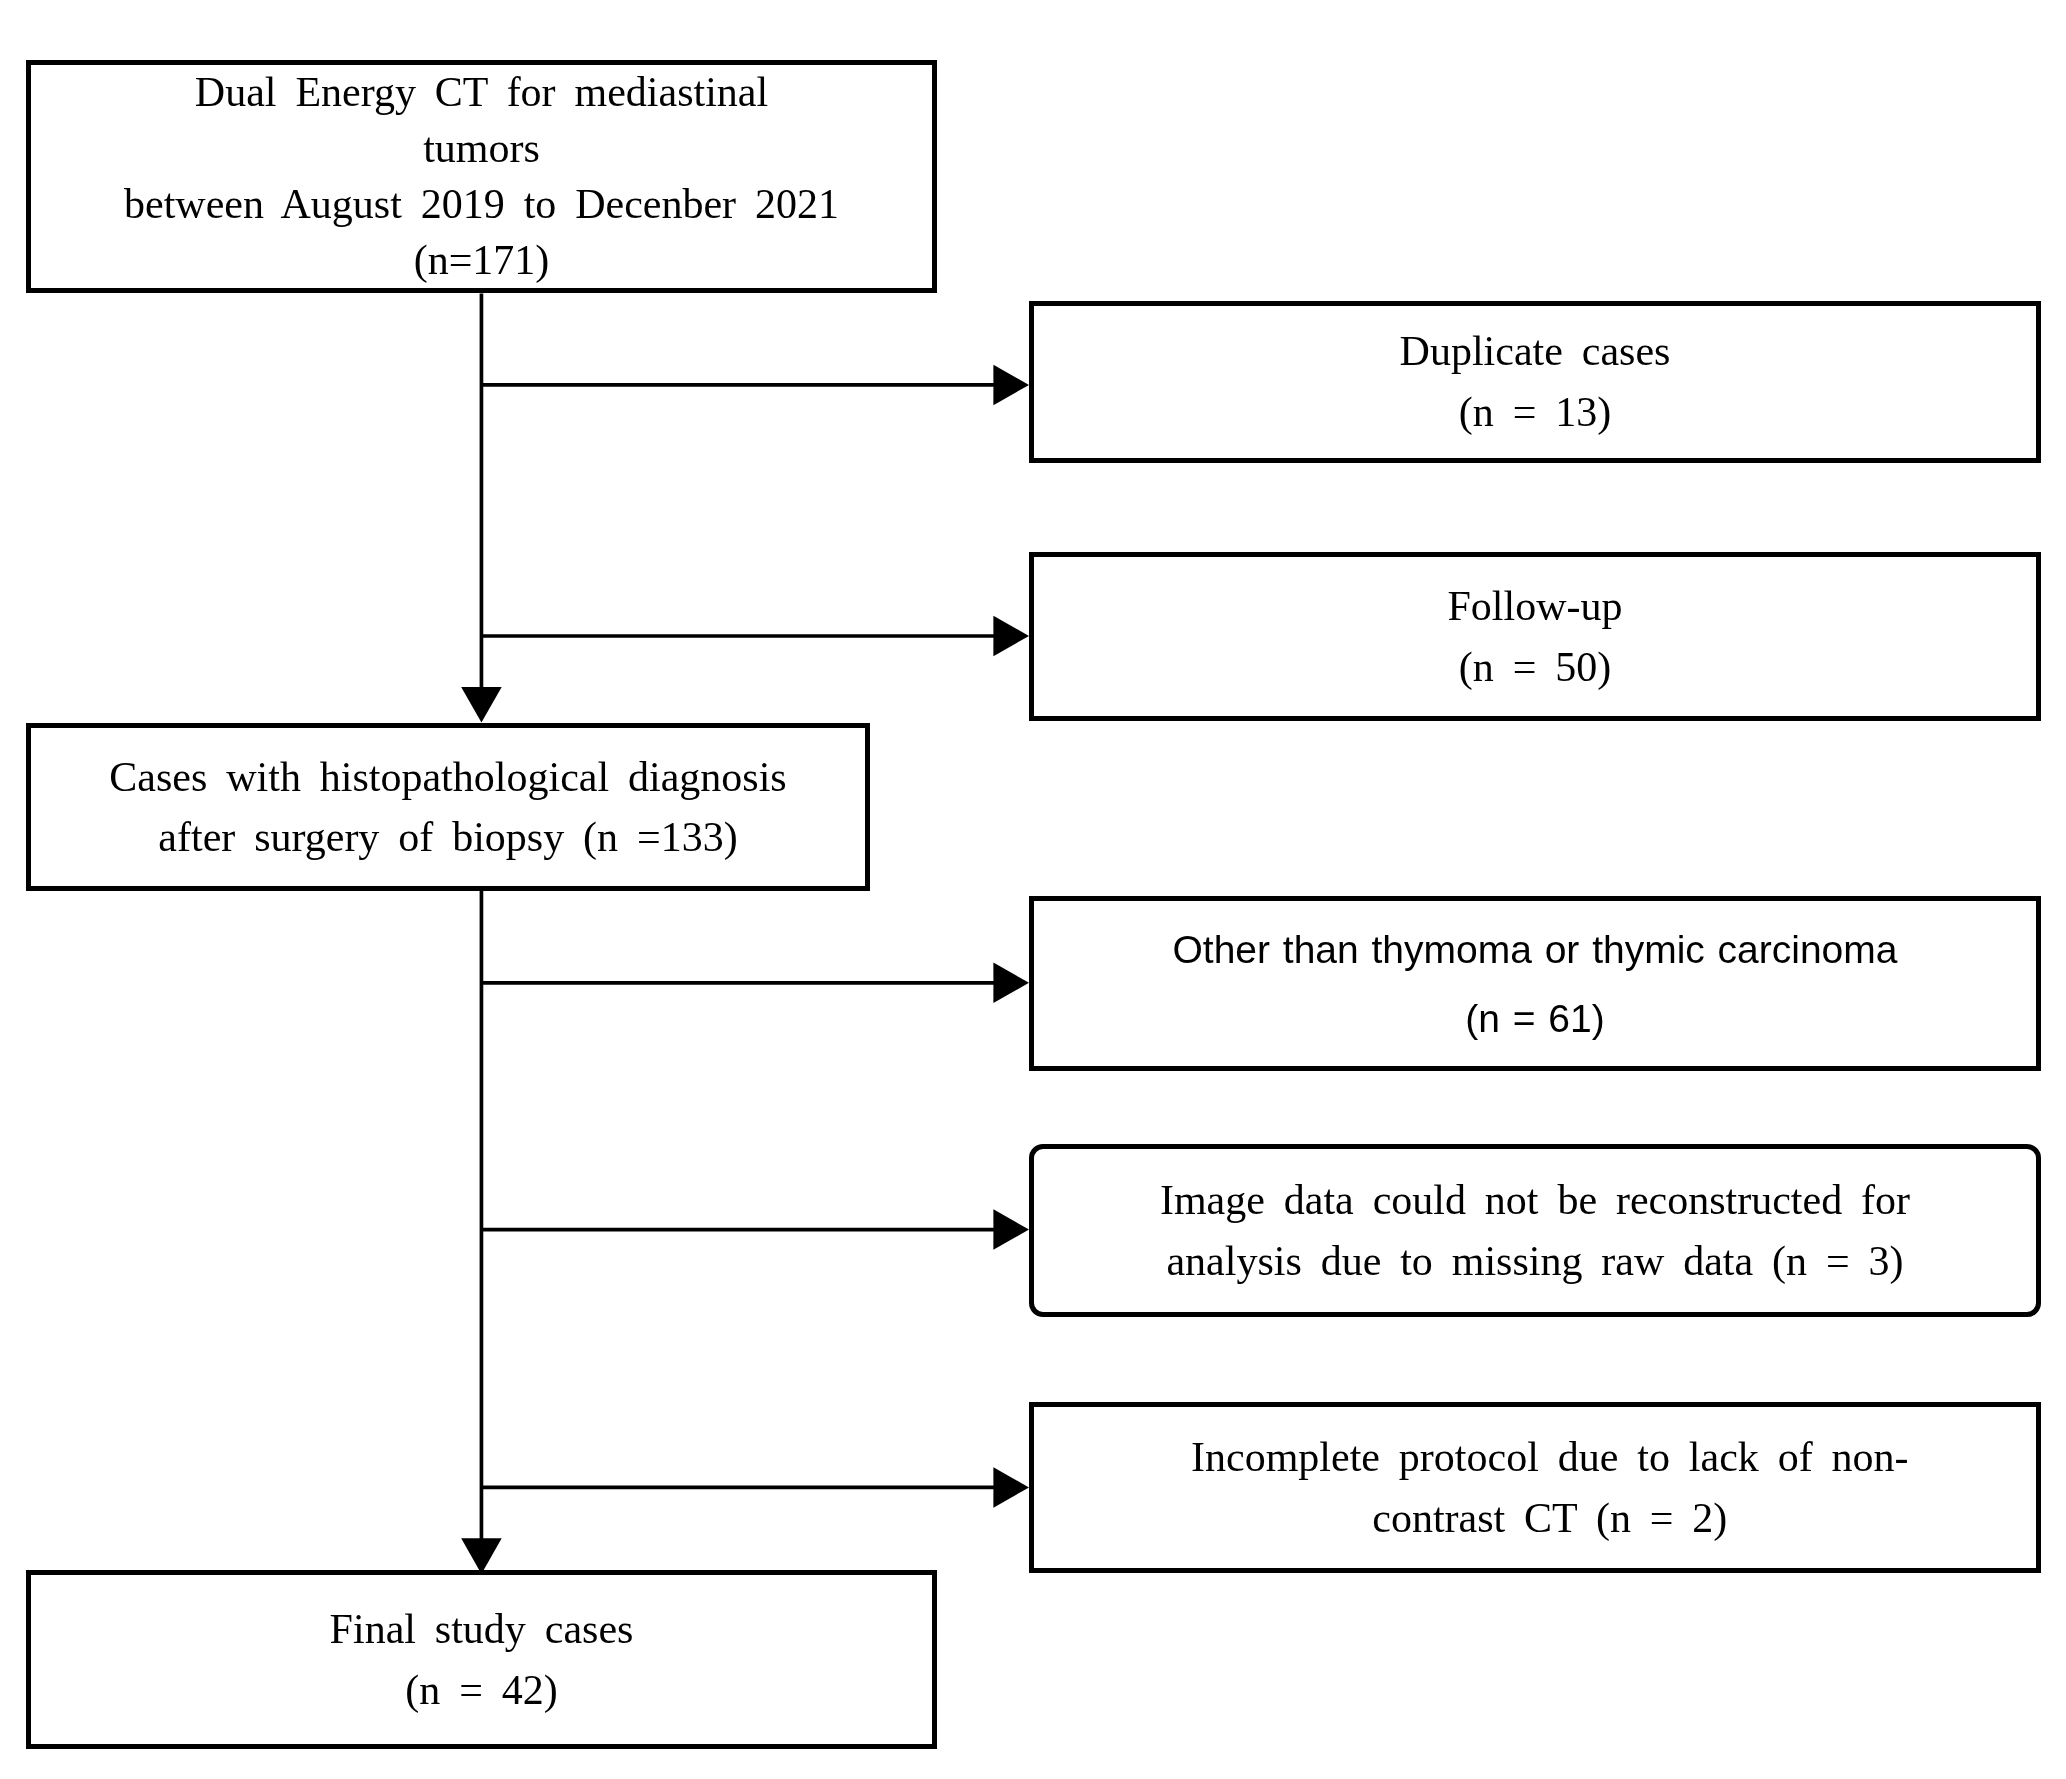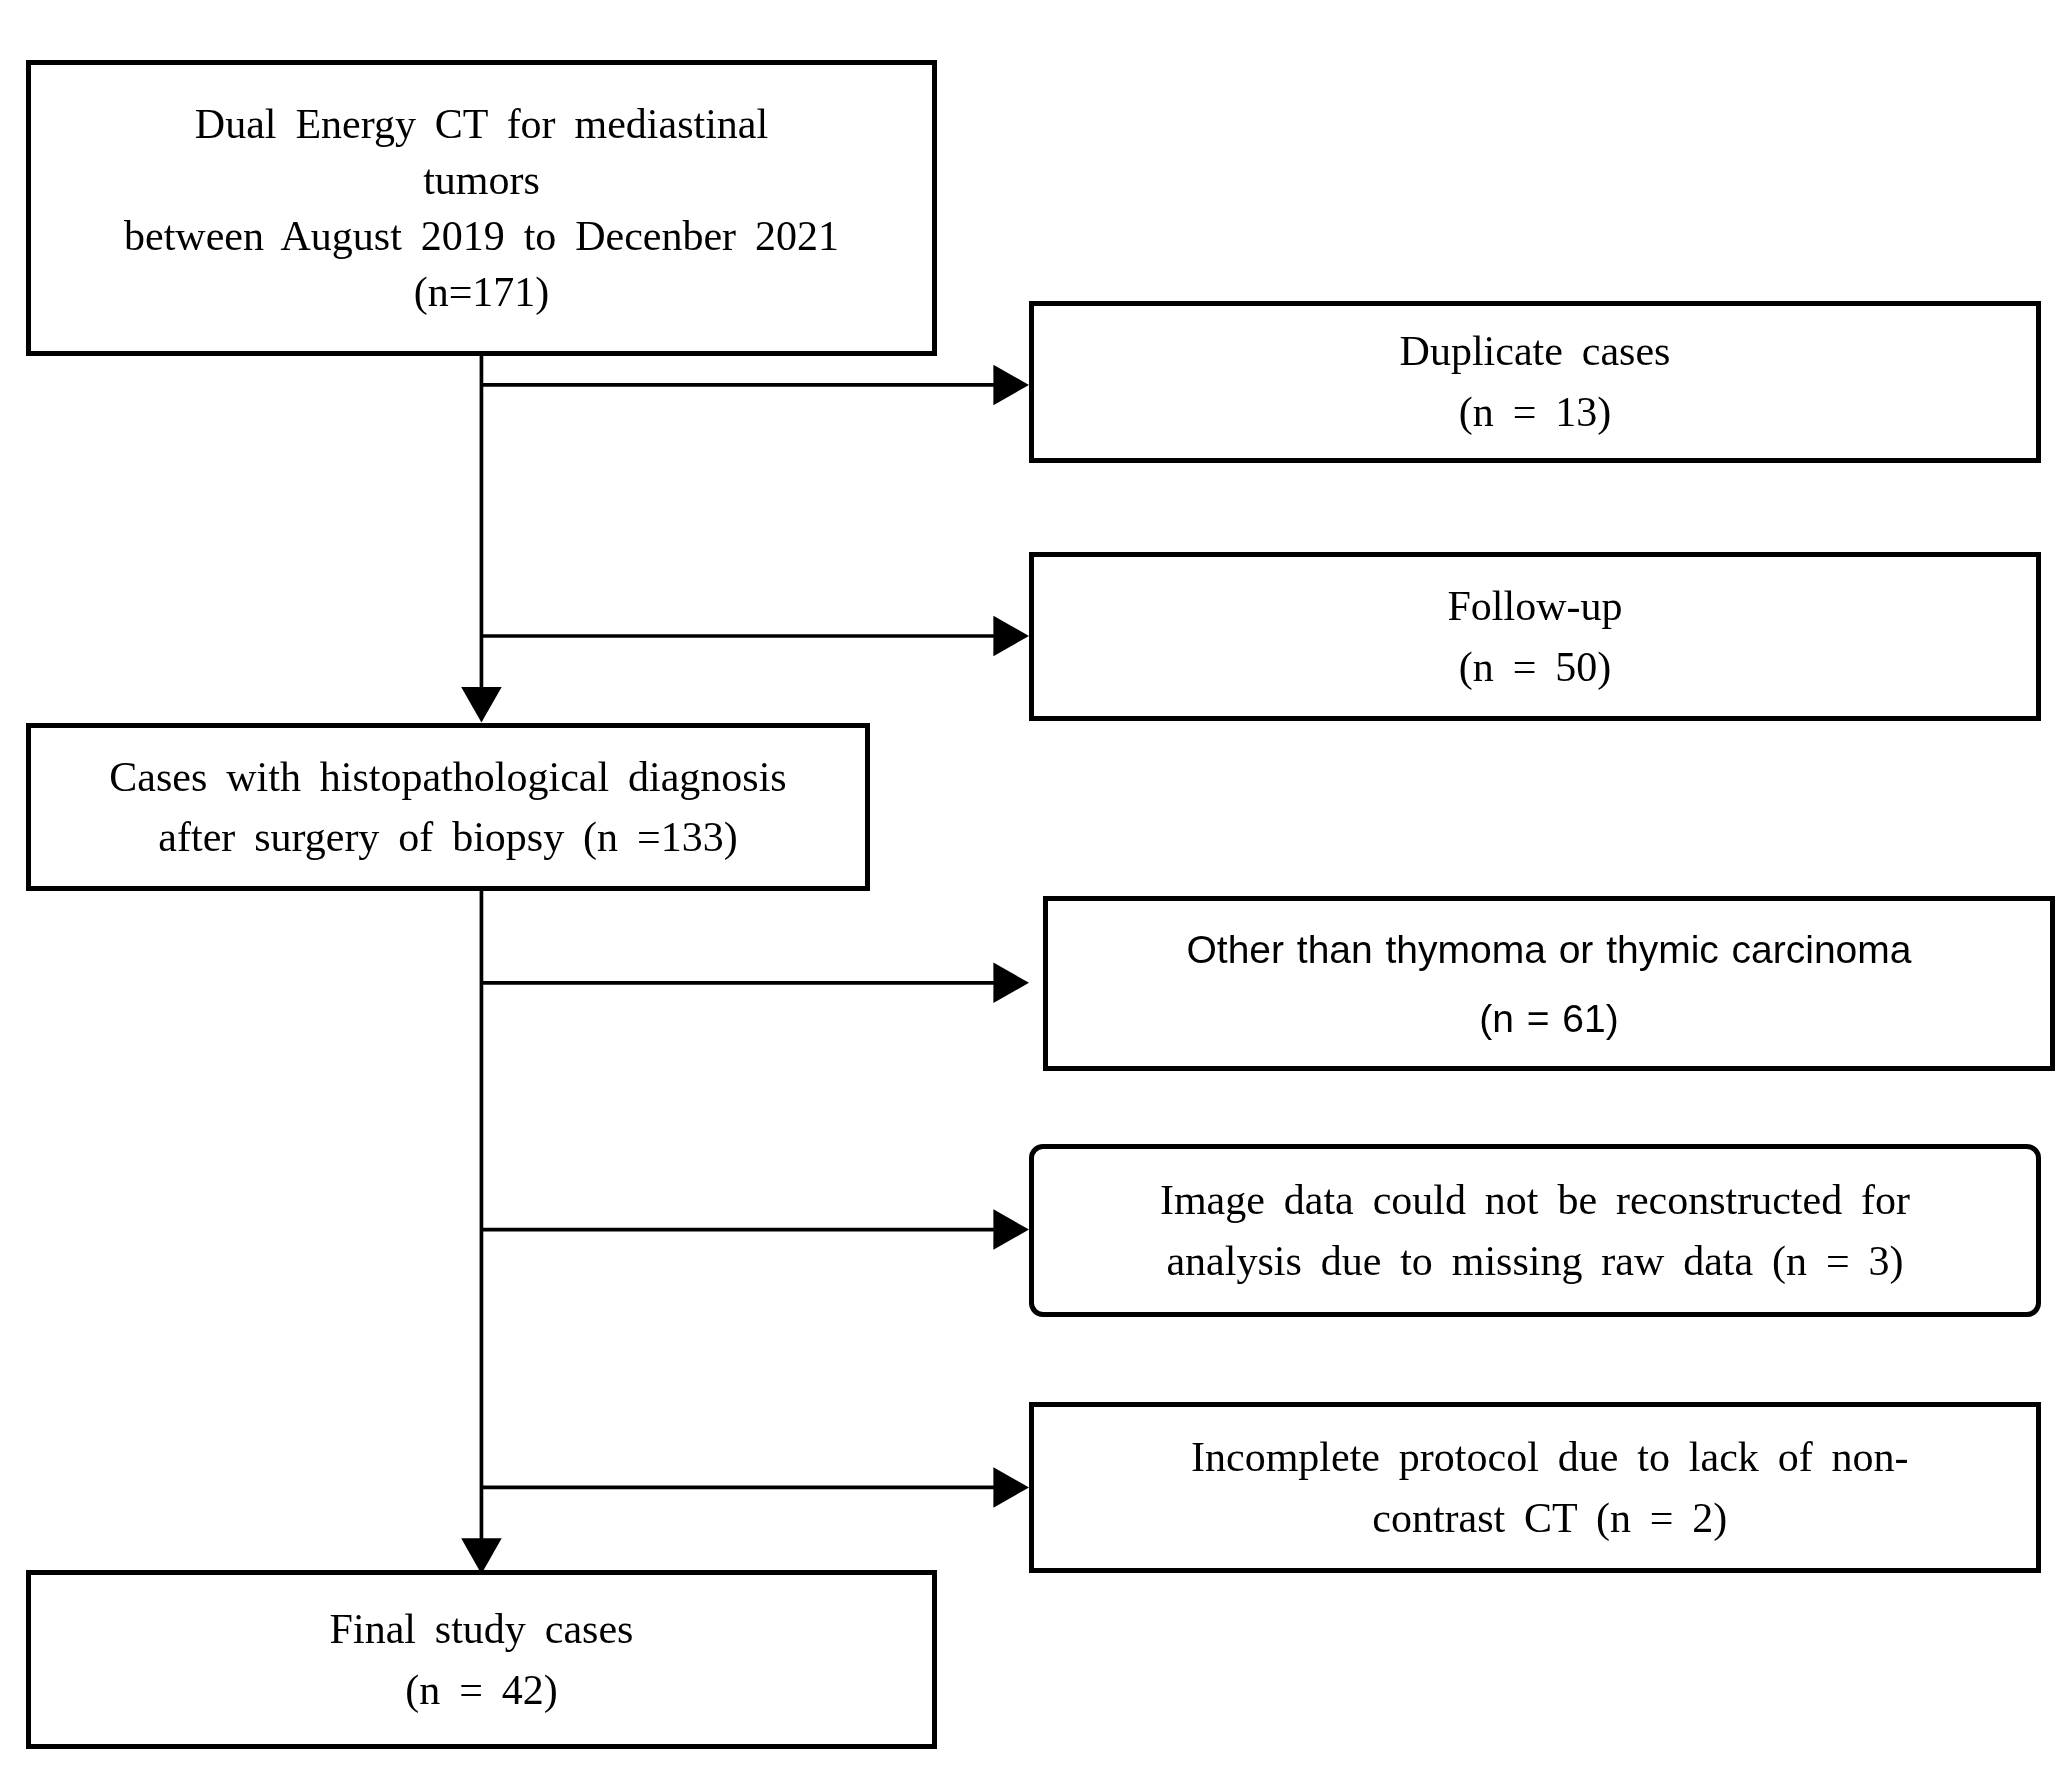--- a/index.html
+++ b/index.html
@@ -46,27 +46,27 @@
   .sans-text .line {
     font-family: "Liberation Sans", sans-serif;
     font-size: 39px;
     line-height: 69px;
     word-spacing: 0.05em;
   }
   #box-source .line { line-height: 56px; }
   #box-histology .line { line-height: 60px; }
 
   
-  #box-source    { left: 26px;   top: 60px;   width: 911px; height: 296px; }
+  #box-source    { left: 26px;   top: 60px;   width: 911px; height: 233px; justify-content: flex-end; }
   #box-histology { left: 26px;   top: 723px; width: 844px; height: 168px; }
   #box-final     { left: 26px;   top: 1570px; width: 911px; height: 179px; }
   
   #box-duplicate { left: 1029px; top: 301px;  width: 1012px; height: 162px; }
   #box-followup  { left: 1029px; top: 552px;  width: 1012px; height: 169px; }
-  #box-other     { left: 1029px; top: 896px; width: 1012px; height: 175px; margin-left: 14px; }
+  #box-other     { left: 1029px; top: 896px; width: 1012px; height: 175px; }
   #box-missing   { left: 1029px; top: 1144px; width: 1012px; height: 173px; border-radius: 14px; }
   #box-protocol  { left: 1029px; top: 1402px; width: 1012px; height: 171px; padding-left: 48px; }
 </style>
 </head>
 <body>
 
 <div id="canvas">
 
   <svg id="connectors" viewBox="0 0 3365 2898" xmlns="http://www.w3.org/2000/svg">
 

